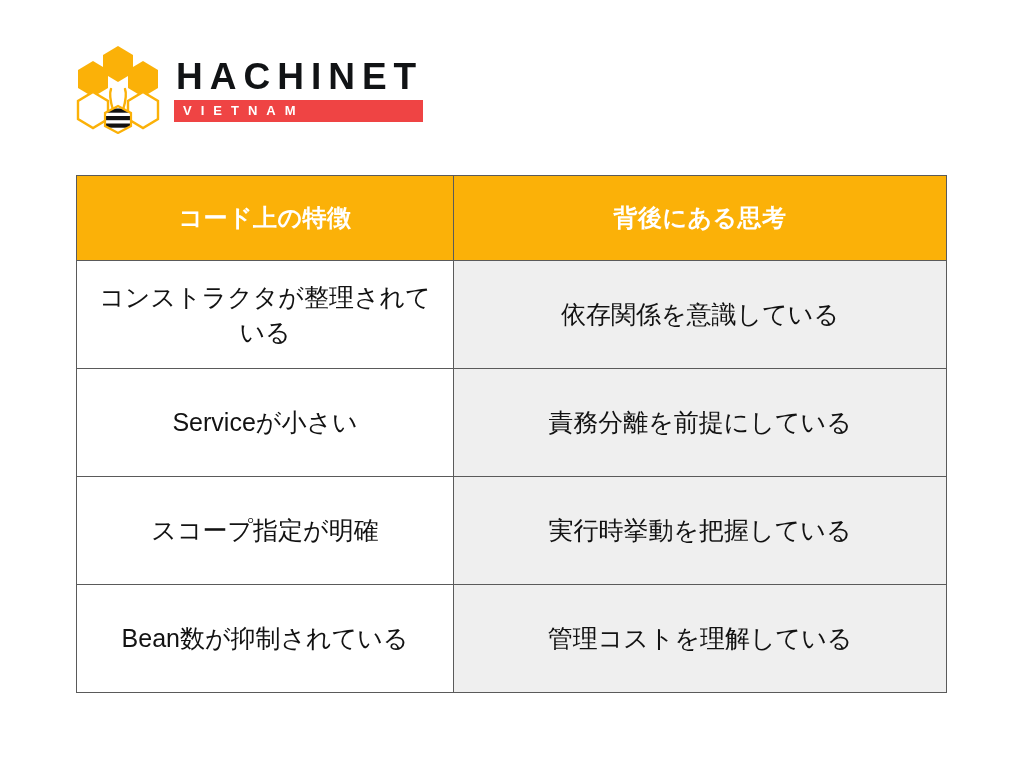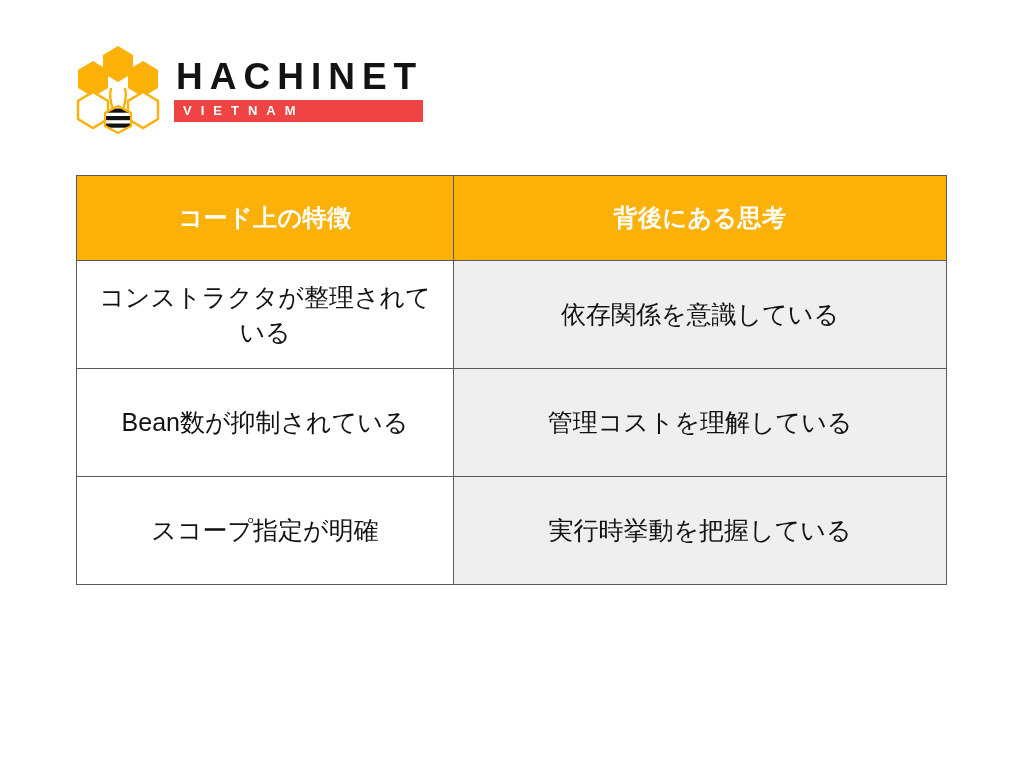--- a/index.html
+++ b/index.html
@@ -162,22 +162,26 @@
         <th>コード上の特徴</th>
         <th>背後にある思考</th>
       </tr>
     </thead>
     <tbody>
       <tr>
         <td class="cell-left">コンストラクタが整理されている</td>
         <td class="cell-right">依存関係を意識している</td>
       </tr>
       <tr>
-        <td class="cell-left">Bean数が抑制されている</td>
-        <td class="cell-right">管理コストを理解している</td>
+        <td class="cell-left">Serviceが小さい</td>
+        <td class="cell-right">責務分離を前提にしている</td>
       </tr>
       <tr>
         <td class="cell-left">スコープ指定が明確</td>
         <td class="cell-right">実行時挙動を把握している</td>
+      </tr>
+      <tr>
+        <td class="cell-left">Bean数が抑制されている</td>
+        <td class="cell-right">管理コストを理解している</td>
       </tr>
     </tbody>
   </table>
 </div>
 
 </body></html>

